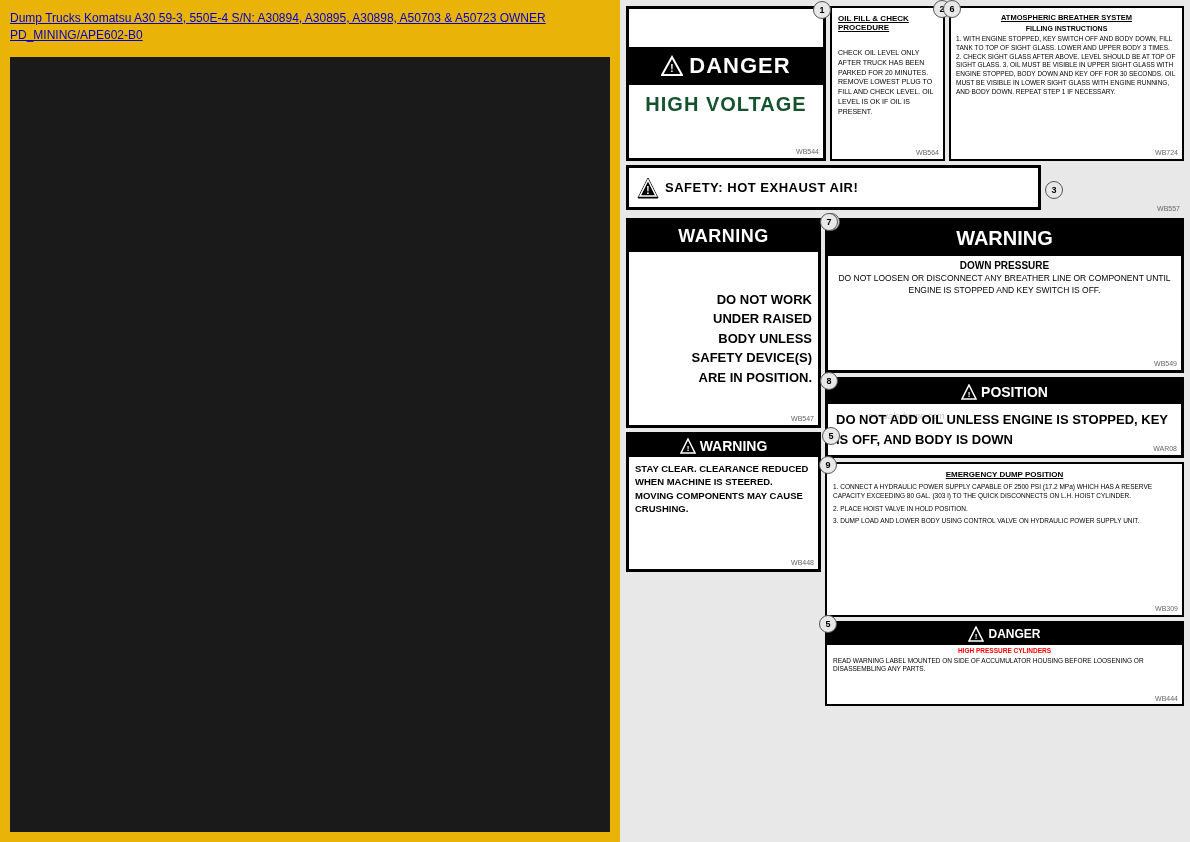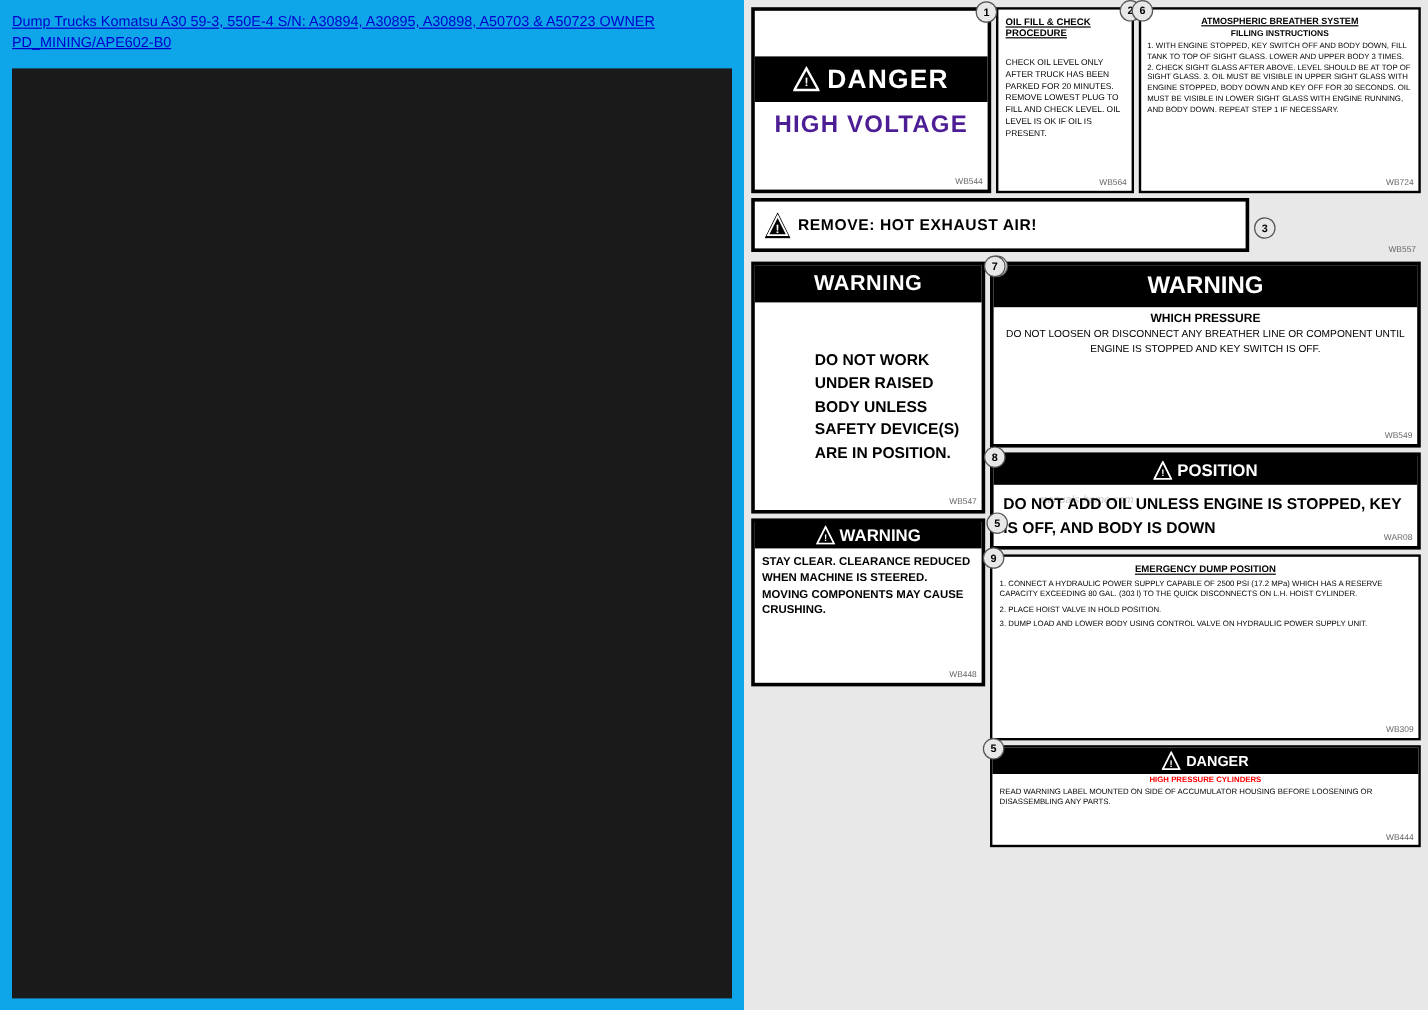--- a/index.html
+++ b/index.html
@@ -9,21 +9,21 @@
       background: #d0d0d0;
       font-family: Arial, sans-serif;
       display: flex;
       overflow: hidden;
     }
 
     
     .left-panel {
       width: 620px;
       height: 842px;
-      background: #0ea5e9;
+      background: #eab308;
       padding: 10px;
       display: flex;
       flex-direction: column;
     }
 
     .title-link {
       color: #0000cc;
       font-size: 12px;
       text-decoration: underline;
       margin-bottom: 8px;
@@ -74,21 +74,21 @@
 
     .danger-bar-text {
       color: white;
       font-size: 22px;
       font-weight: 900;
       font-family: Arial Black, Arial, sans-serif;
       letter-spacing: 1px;
     }
 
     .high-voltage-text {
-      color: #4c1d95;
+      color: #14532d;
       font-size: 20px;
       font-weight: 900;
       font-family: Arial Black, Arial, sans-serif;
       text-align: center;
       padding: 8px 4px 4px;
       letter-spacing: 1px;
     }
 
     .label-code {
       font-size: 7px;
@@ -164,21 +164,21 @@
       display: flex;
       align-items: center;
       justify-content: center;
       padding: 6px;
     }
 
     .warning-body-text {
       font-size: 13px;
       font-weight: 900;
       font-family: Arial Black, Arial, sans-serif;
-      text-align: left;
+      text-align: right;
       line-height: 1.5;
       margin-left: 44px;
     }
 
     
     .label-warning-clear {
       width: 195px;
       height: 140px;
       border: 3px solid black;
       background: white;
@@ -436,21 +436,21 @@
     </div>
   </div>
 
   <div style="position:relative; display:flex; align-items:center;">
     <div class="label-hot-exhaust" style="flex:1; max-width:415px;">
       <svg width="22" height="22" viewBox="0 0 22 22">
         <polygon points="11,1 21,21 1,21" fill="black" stroke="black" stroke-width="1"></polygon>
         <polygon points="11,3 19,19 3,19" fill="none" stroke="white" stroke-width="1.5"></polygon>
         <text x="11" y="17" text-anchor="middle" fill="white" font-size="10" font-weight="bold">!</text>
       </svg>
-      <span class="caution-exhaust-text">REMOVE: HOT EXHAUST AIR!</span>
+      <span class="caution-exhaust-text">SAFETY: HOT EXHAUST AIR!</span>
       <span class="label-code" style="position:absolute; bottom:2px; right:4px; font-size:7px; color:#666;">WB557</span>
     </div>
     <div class="num-circle" style="position:relative; margin-left:4px;">3</div>
   </div>
 
   <div style="display:flex; gap:4px; position:relative; flex:1;">
 
     <div style="display:flex; flex-direction:column; gap:4px;">
 
       <div class="label-warning-raise label-pos-rel">
@@ -473,21 +473,21 @@
         <div class="warning-clear-body" style="font-size:9.5px; font-weight:900; font-family:'Arial Black', Arial, sans-serif; line-height:1.4;">STAY CLEAR. CLEARANCE REDUCED WHEN MACHINE IS STEERED. MOVING COMPONENTS MAY CAUSE CRUSHING.</div>
         <span class="label-code">WB448</span>
         <div class="num-circle" style="top:-8px; right:-22px;">5</div>
       </div>
     </div>
 
     <div style="display:flex; flex-direction:column; gap:4px; flex:1;">
 
       <div class="label-warning-pressure label-pos-rel">
         <div class="warning-pressure-header">WARNING</div>
-        <div class="warning-pressure-title">WHICH PRESSURE</div>
+        <div class="warning-pressure-title">DOWN PRESSURE</div>
         <div class="warning-pressure-body">DO NOT LOOSEN OR DISCONNECT ANY BREATHER LINE OR COMPONENT UNTIL ENGINE IS STOPPED AND KEY SWITCH IS OFF.</div>
         <span class="label-code">WB549</span>
         <div class="num-circle" style="top:-8px; left:-8px;">7</div>
       </div>
 
       <div class="label-caution-oil label-pos-rel">
         <div class="caution-header">
           <svg width="16" height="16" viewBox="0 0 16 16">
             <polygon points="8,1 15,15 1,15" fill="none" stroke="white" stroke-width="1.5"></polygon>
             <text x="8" y="13" text-anchor="middle" fill="white" font-size="8" font-weight="bold">!</text>

